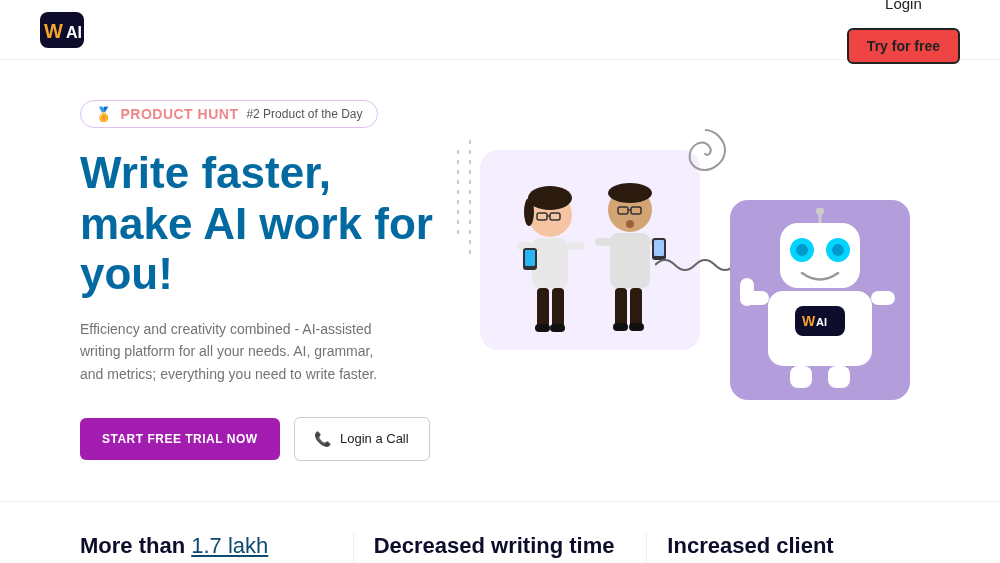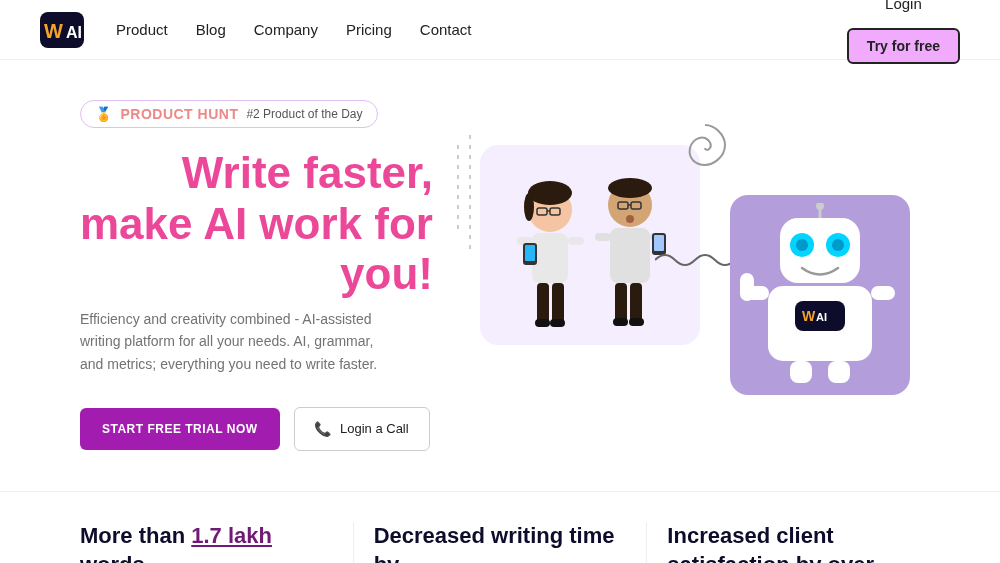--- a/index.html
+++ b/index.html
@@ -16,42 +16,41 @@
     .nav-links { display: flex; align-items: center; gap: 28px; }
     .nav-link {
       font-size: 15px; color: #222; text-decoration: none; cursor: pointer;
       font-weight: 400;
     }
     .nav-right { display: flex; align-items: center; gap: 16px; flex-direction: column; }
     .login-btn {
       font-size: 15px; color: #222; background: none; border: none; cursor: pointer; font-weight: 400;
     }
     .try-btn {
-      font-size: 14px; color: #222; background: #f0abfc; border: 2px solid #222;
+      font-size: 14px; color: #222; background: #ef4444; border: 2px solid #222;
       border-radius: 6px; padding: 8px 18px; cursor: pointer; font-weight: 600;
     }
 
     
     .hero {
       display: flex; align-items: center; justify-content: space-between;
       padding: 40px 80px 30px 80px; min-height: 340px; position: relative;
     }
     .hero-left { max-width: 420px; }
     .badge {
       display: inline-flex; align-items: center; gap: 8px;
       border: 1.5px solid #e0c0f0; border-radius: 20px; padding: 5px 14px;
       font-size: 12px; color: #555; margin-bottom: 20px; background: #fff;
     }
     .badge-icon { font-size: 14px; }
     .badge-label { font-size: 14px; color: #e88; font-weight: 700; text-transform: uppercase; letter-spacing: 0.5px; }
     .badge-text { font-size: 12px; color: #555; }
     .hero-title {
-      font-size: 44px; font-weight: 800; color: #ec4899; line-height: 1.15;
-      margin-bottom: 8px;
-      text-align: right;
+      font-size: 44px; font-weight: 800; color: #0369a1; line-height: 1.15;
+      margin-bottom: 18px;
     }
     .hero-subtitle {
       font-size: 14px; color: #737373; line-height: 1.6; margin-bottom: 32px; max-width: 320px;
     }
     .hero-buttons { display: flex; align-items: center; gap: 14px; }
     .cta-primary {
       background: #a21caf; color: #fff; border: none; border-radius: 6px;
       padding: 14px 22px; font-size: 12px; font-weight: 700; cursor: pointer;
       letter-spacing: 0.5px; text-transform: uppercase;
     }
@@ -94,21 +93,21 @@
       position: absolute; left: 215px; top: 130px;
     }
 
     
     .stats {
       display: flex; justify-content: space-around; align-items: flex-start;
       padding: 30px 80px 20px 80px; border-top: 1px solid #f0f0f0; margin-top: 10px;
     }
     .stat-item { flex: 1; text-align: left; }
     .stat-text { font-size: 22px; font-weight: 700; color: #0d0d2b; line-height: 1.3; }
-    .stat-highlight-orange { color: #701a75; font-weight: 700; }
+    .stat-highlight-orange { color: #0c4a6e; font-weight: 400; }
     .stat-underline { text-decoration: underline; }
     .stat-divider { width: 1px; background: #eee; margin: 0 20px; align-self: stretch; }
   </style>
 </head>
 <body>
 
 <nav class="navbar">
   <div class="nav-left">
     <div class="logo">
       <svg class="logo-svg" viewBox="0 0 44 36" fill="none" xmlns="http://www.w3.org/2000/svg">
@@ -118,27 +117,20 @@
         <text x="26" y="26" font-size="16" font-weight="700" fill="white" font-family="Arial">AI</text>
         <defs>
           <linearGradient id="grad1" x1="0" y1="0" x2="40" y2="0">
             <stop offset="0%" stop-color="#f5a623"></stop>
             <stop offset="50%" stop-color="#e040fb"></stop>
             <stop offset="100%" stop-color="#29b6f6"></stop>
           </linearGradient>
         </defs>
       </svg>
     </div>
-    <div class="nav-links">
-      <a class="nav-link">Product</a>
-      <a class="nav-link">Blog</a>
-      <a class="nav-link">Company</a>
-      <a class="nav-link">Pricing</a>
-      <a class="nav-link">Contact</a>
-    </div>
   </div>
   <div class="nav-right">
     <button class="login-btn">Login</button>
     <button class="try-btn">Try for free</button>
   </div>
 </nav>
 
 <section class="hero">
   <div class="hero-left">
     

